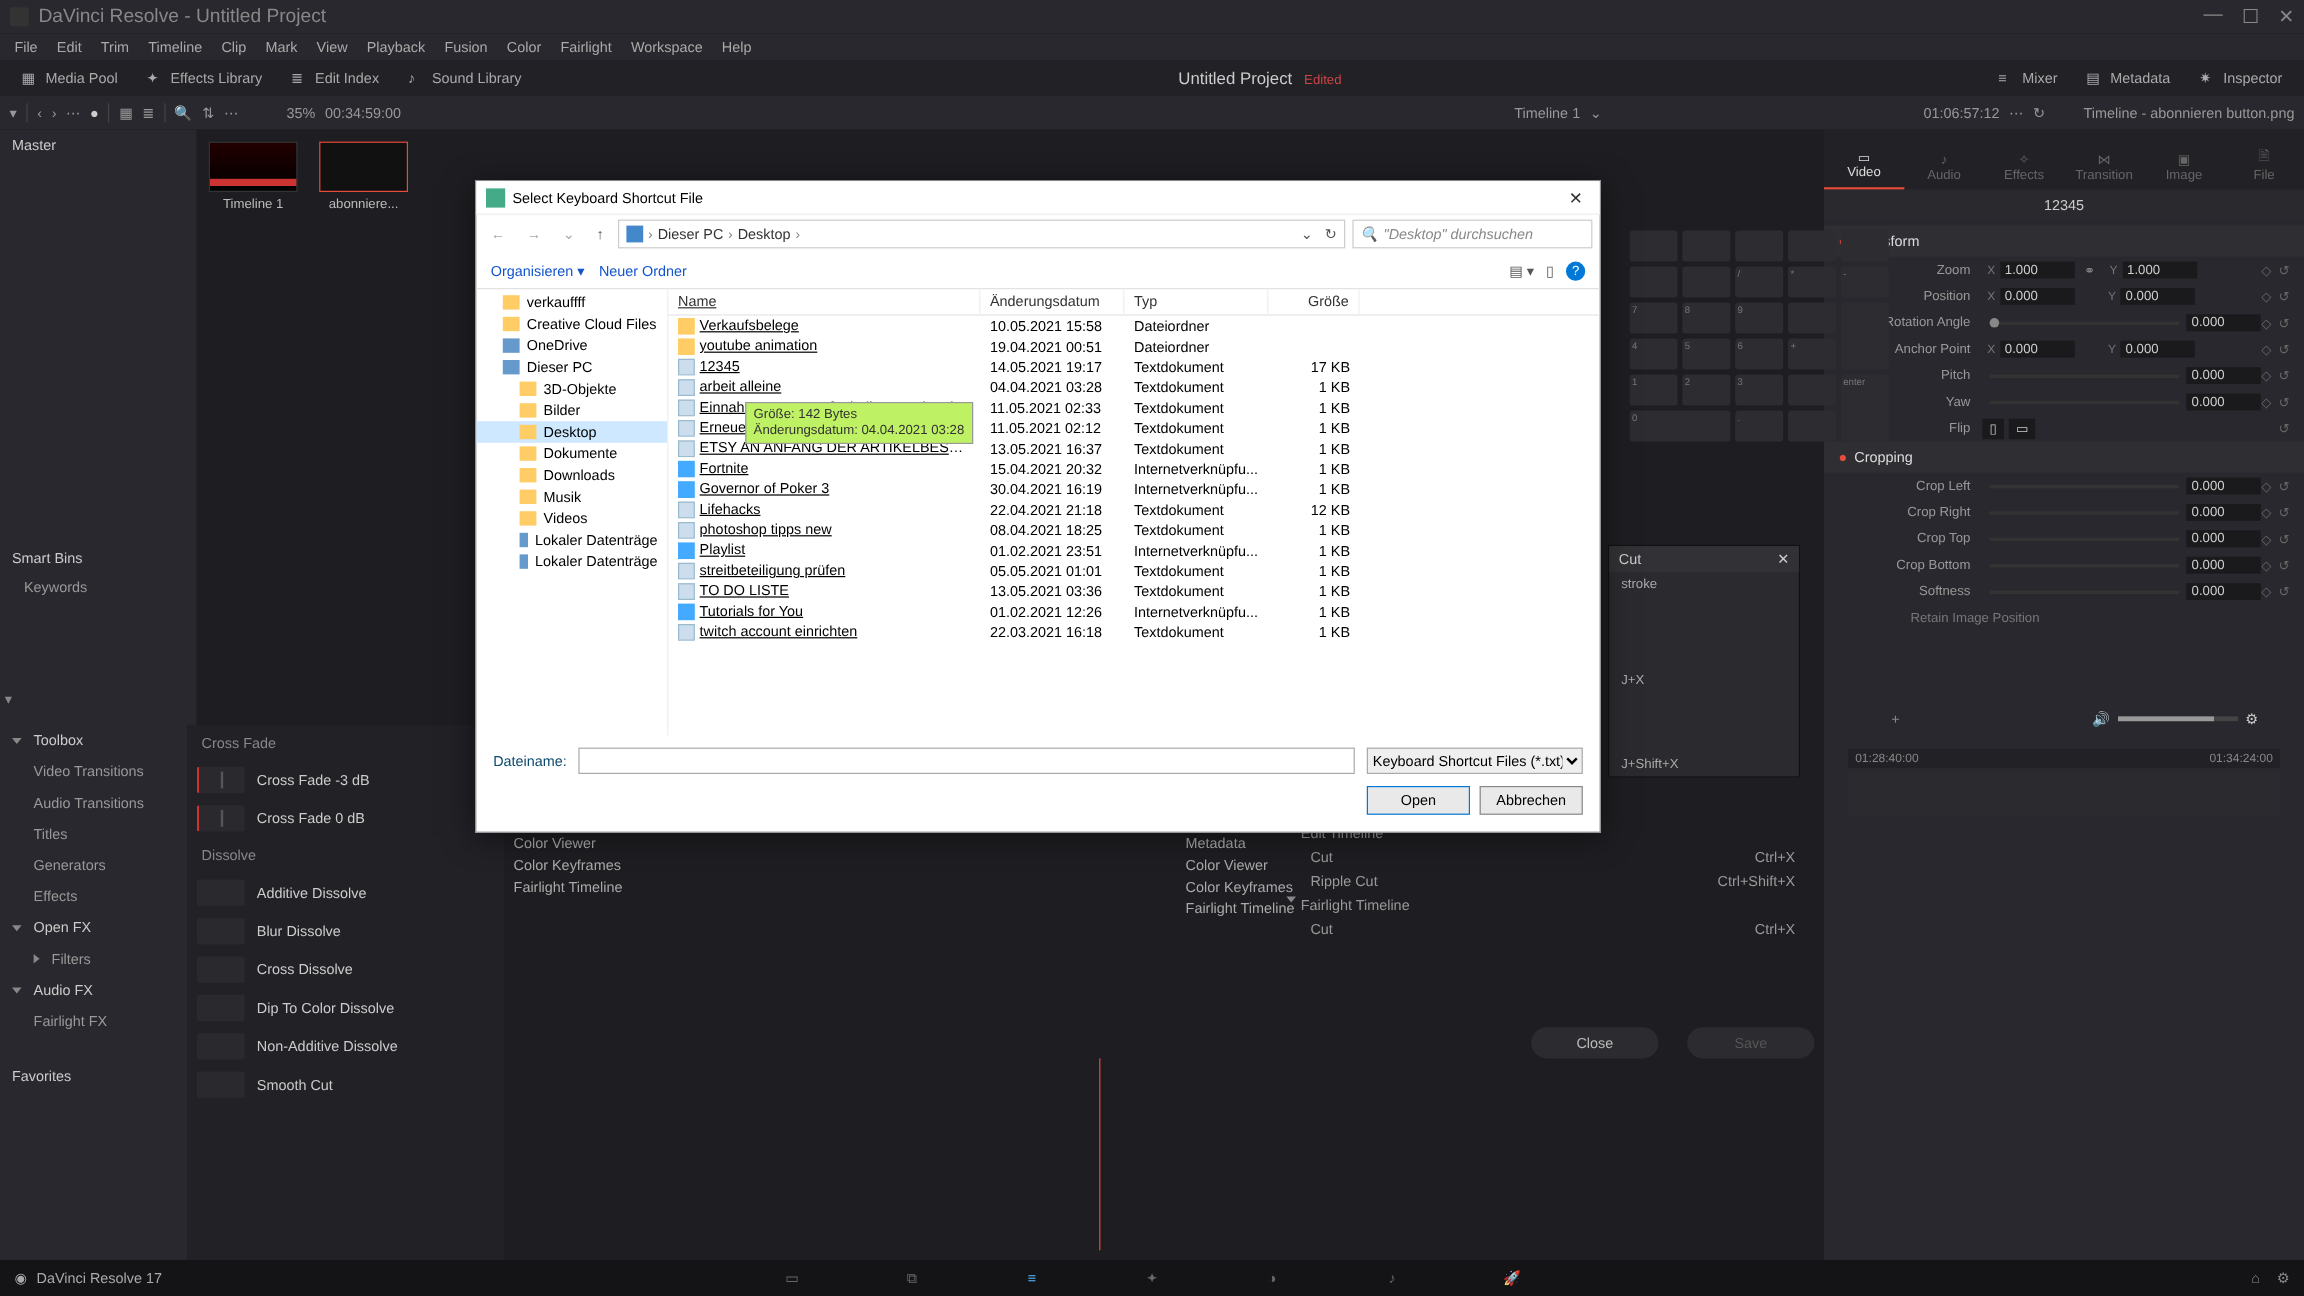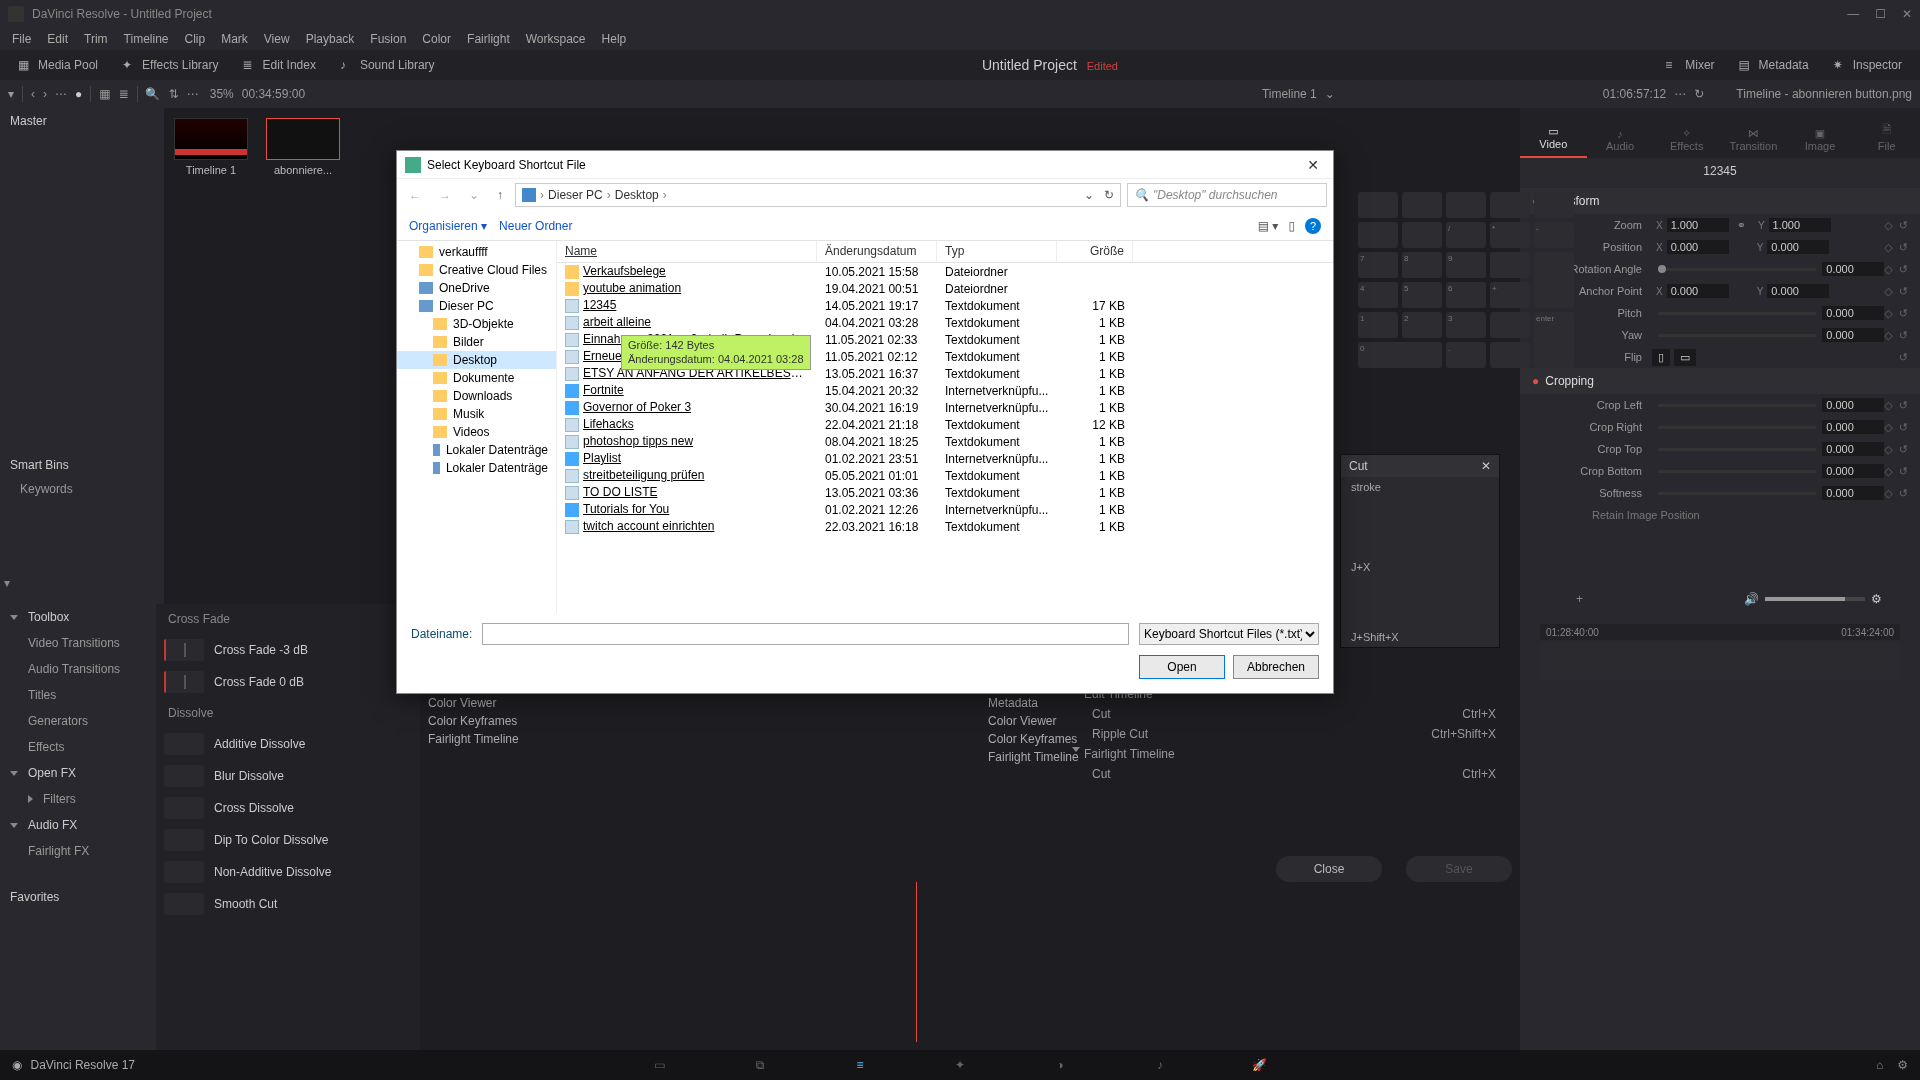--- a/index.html
+++ b/index.html
@@ -1,19 +1,19 @@
 <!DOCTYPE html>
 <html><head>
 <meta charset="utf-8">
 <style>
 * { margin: 0; padding: 0; box-sizing: border-box; font-family: "Segoe UI", Arial, sans-serif; }
 body { background: #1a1a1a; color: #ccc; font-size: 12px; width: 1920px; height: 1080px; overflow: hidden; position: relative; }
 
 
-.titlebar { height: 28px; background: #28282e; display: flex; align-items: center; padding: 0 8px; font-size: 12px; color: #888; }
+.titlebar { height: 28px; background: #28282e; display: flex; align-items: center; padding: 0 8px; font-size: 16px; color: #888; }
 .titlebar .icon { width: 16px; height: 16px; background: #333; margin-right: 8px; border-radius: 2px; }
 .win-controls { margin-left: auto; display: flex; gap: 16px; color: #888; }
 
 
 .menubar { height: 22px; background: #28282e; display: flex; align-items: center; padding: 0 4px; font-size: 12px; }
 .menubar span { padding: 0 8px; color: #aaa; }
 
 
 .toptools { height: 30px; background: #212126; display: flex; align-items: center; padding: 0 8px; gap: 4px; }
 .toptools .btn { display: flex; align-items: center; gap: 6px; padding: 4px 10px; color: #aaa; font-size: 12px; }
@@ -223,21 +223,21 @@
   <span>›</span>
   <span>⋯</span>
   <span style="color:#ccc">●</span>
   <span class="sep"></span>
   <span>▦</span>
   <span>≣</span>
   <span class="sep"></span>
   <span>🔍</span>
   <span>⇅</span>
   <span>⋯</span>
-  <span style="margin-left:3px">35%</span>
+  <span style="margin-left:32px">35%</span>
   <span>00:34:59:00</span>
   <div class="right">
     <span>Timeline 1</span>
     <span>⌄</span>
     <span style="margin-left:260px">01:06:57:12</span>
     <span>⋯</span>
     <span>↻</span>
     <span style="margin-left:24px">Timeline - abonnieren button.png</span>
   </div>
 </div>

